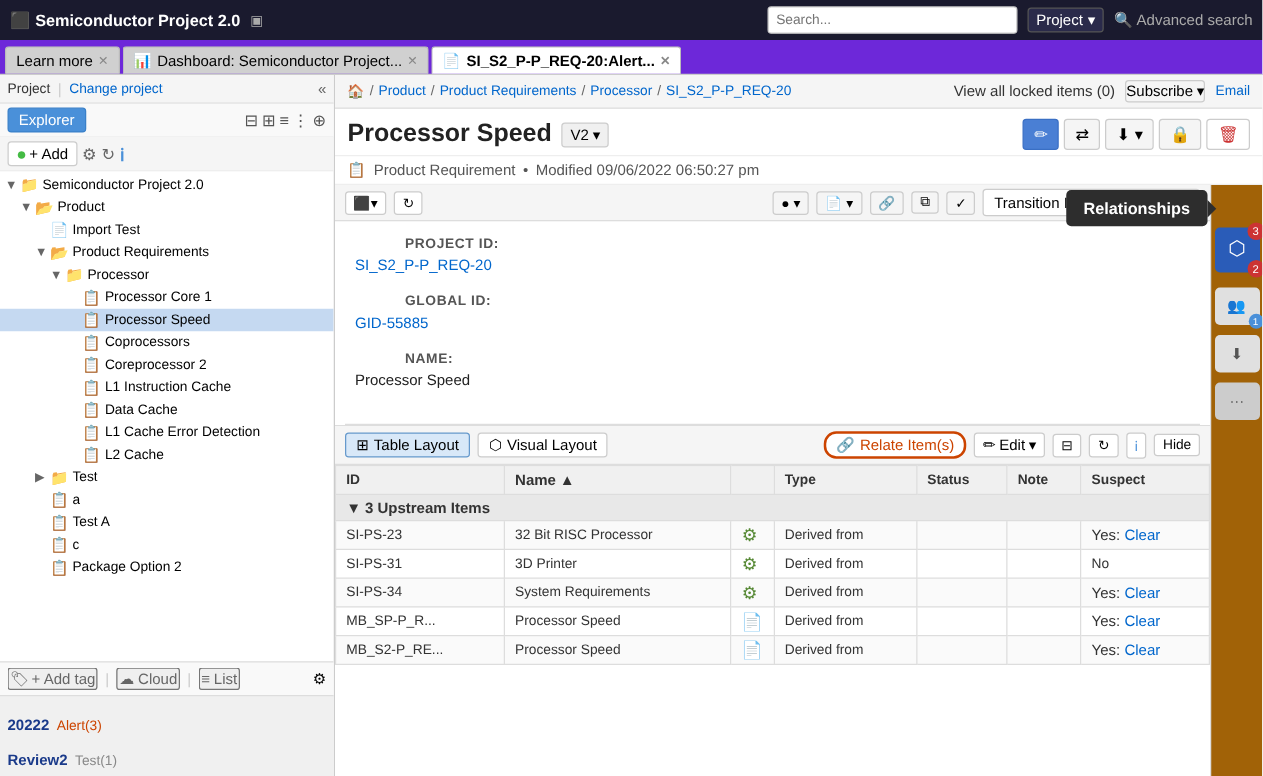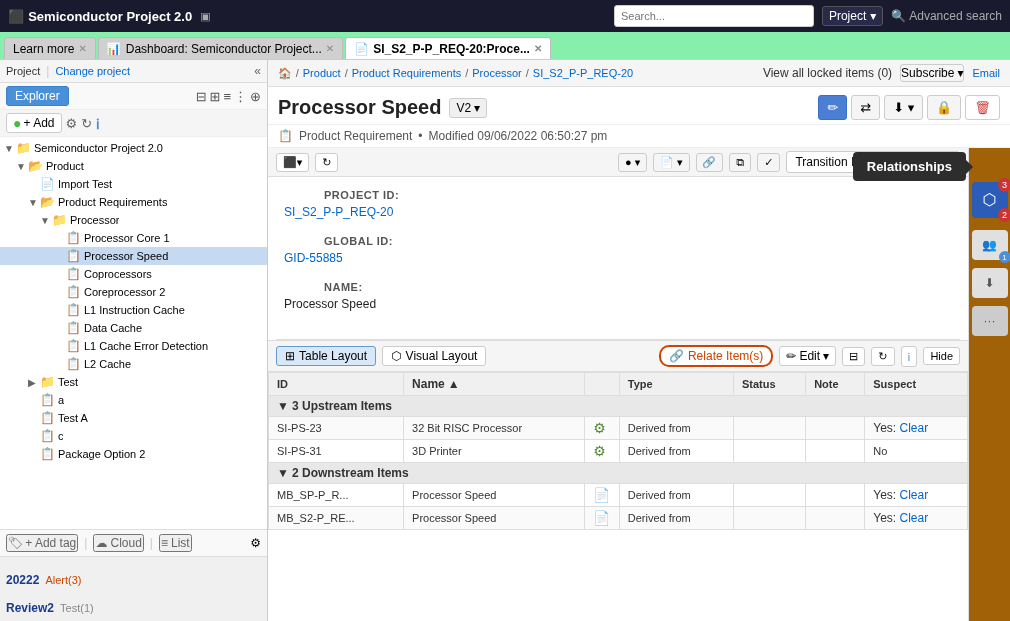--- a/index.html
+++ b/index.html
@@ -35,21 +35,21 @@
       border-radius: 3px;
       font-size: 11px;
       display: flex;
       align-items: center;
       gap: 4px;
     }
     .advanced-search { color: #aaa; font-size: 11px; cursor: pointer; display: flex; align-items: center; gap: 3px; }
 
     
     .tab-bar {
-      background: #86efac;
+      background: #6d28d9;
       height: 28px;
       display: flex;
       align-items: flex-end;
       padding: 0 4px;
       border-bottom: 1px solid #ccc;
       text-align: center;
     }
     .tab {
       background: #d0d0d0;
       border: 1px solid #bbb;
@@ -548,21 +548,21 @@
     <span>Learn more</span>
     <span class="close">✕</span>
   </div>
   <div class="tab">
     <span>📊</span>
     <span>Dashboard: Semiconductor Project...</span>
     <span class="close">✕</span>
   </div>
   <div class="tab active">
     <span>📄</span>
-    <span>SI_S2_P-P_REQ-20:Proce...</span>
+    <span>SI_S2_P-P_REQ-20:Alert...</span>
     <span class="close">✕</span>
   </div>
 </div>
 
 <div class="main-layout">
 
   <div class="sidebar">
 
     <div class="sidebar-header">
       <button class="project-btn">Project</button>
@@ -883,27 +883,33 @@
               </tr>
               <tr class="list-item">
                 <td class="link-cell">SI-PS-31</td>
                 <td>3D Printer</td>
                 <td><span class="type-icon">⚙</span></td>
                 <td>Derived from</td>
                 <td></td>
                 <td></td>
                 <td>No</td>
               </tr>
-
-              <tr class="group-row">
-                <td colspan="7">
-                  <span>▼</span>
-                  <span>2 Downstream Items</span>
+              <tr class="list-item">
+                <td class="link-cell">SI-PS-34</td>
+                <td>System Requirements</td>
+                <td><span class="type-icon">⚙</span></td>
+                <td>Derived from</td>
+                <td></td>
+                <td></td>
+                <td>
+                  <span>Yes: </span>
+                  <span class="clear-link">Clear</span>
                 </td>
               </tr>
+
 
               <tr class="list-item">
                 <td class="link-cell">MB_SP-P_R...</td>
                 <td>Processor Speed</td>
                 <td><span class="type-icon-gray">📄</span></td>
                 <td>Derived from</td>
                 <td></td>
                 <td></td>
                 <td>
                   <span>Yes: </span>

